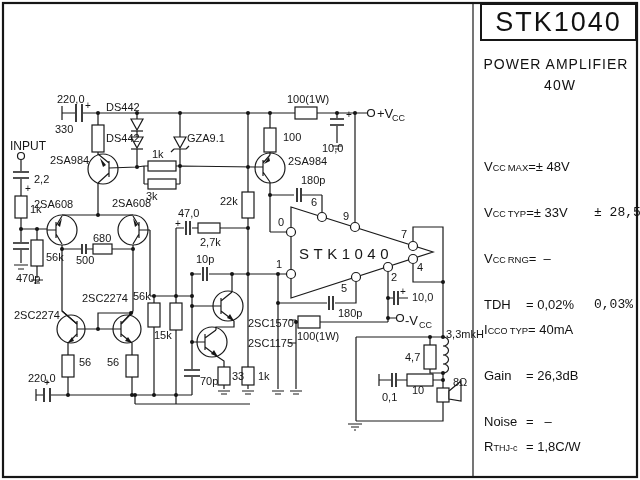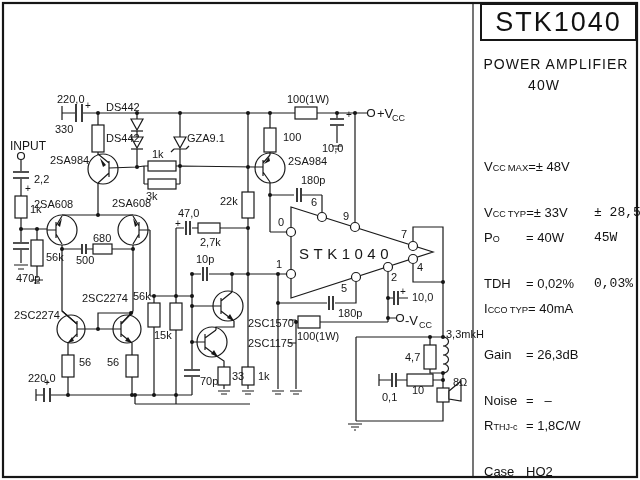--- a/index.html
+++ b/index.html
@@ -8,21 +8,21 @@
   .stage svg{position:absolute;left:0;top:0;}
   svg text{font-family:"Liberation Sans",sans-serif;fill:#161616;}
   svg .wire{stroke:#1a1a1a;stroke-width:1.2;fill:none;}
   svg .plate{stroke:#1a1a1a;stroke-width:1.7;fill:none;}
   svg .sym{stroke:#1a1a1a;stroke-width:1.2;fill:#ffffff;}
   svg .solid{fill:#161616;stroke:none;}
   .panel-title{position:absolute;left:480px;top:3px;width:157px;height:38px;border:2px solid #161616;
       box-sizing:border-box;display:flex;align-items:center;justify-content:center;
       font-size:27px;letter-spacing:2px;}
   .panel-sub1{position:absolute;left:474px;top:56px;width:164px;text-align:center;font-size:14px;letter-spacing:1px;}
-  .panel-sub2{position:absolute;left:474px;top:77px;width:140px;text-align:center;font-size:14px;letter-spacing:1px;}
+  .panel-sub2{position:absolute;left:490px;top:77px;width:140px;text-align:center;font-size:14px;letter-spacing:1px;}
   .specs{position:absolute;left:484px;top:130px;width:152px;font-size:13px;}
   .spec-row{position:relative;height:17px;white-space:pre;margin-top:29px;}
   .spec-row.gap{margin-top:8px;}
   .nm{display:inline-block;min-width:42px;}
   .sub{font-size:9px;}
   .qual{font-size:9.5px;margin-left:2px;}
   .rv{position:absolute;left:110px;top:0;font-family:Liberation Mono, monospace;}
 </style>
 </head>
 <body>
@@ -284,21 +284,21 @@
   </svg>
 
   <div class="panel-title">
     <span>STK1040</span>
   </div>
   <div class="panel-sub1">POWER AMPLIFIER</div>
   <div class="panel-sub2">40W</div>
   <div class="specs" id="specs">
       <div class="spec-row"><span class="nm"><span>V</span><span class="sub">CC</span><span class="qual">MAX</span></span><span>=± 48V</span></div>
       <div class="spec-row"><span class="nm"><span>V</span><span class="sub">CC</span><span class="qual">TYP</span></span><span>=± 33V</span><span class="rv">± 28,5V</span></div>
-      <div class="spec-row gap"><span class="nm"><span>P</span><span class="sub">O</span><span class="qual"></span></span><span>= 40W</span><span class="rv">45W</span></div>
+      <div class="spec-row"><span class="nm"><span>V</span><span class="sub">CC</span><span class="qual">RNG</span></span><span>=  –</span></div>
       <div class="spec-row"><span class="nm"><span>TDH</span><span class="sub"></span><span class="qual"></span></span><span>= 0,02%</span><span class="rv">0,03%</span></div>
       <div class="spec-row gap"><span class="nm"><span>I</span><span class="sub">CCO</span><span class="qual">TYP</span></span><span>= 40mA</span></div>
       <div class="spec-row"><span class="nm"><span>Gain</span><span class="sub"></span><span class="qual"></span></span><span>= 26,3dB</span></div>
       <div class="spec-row"><span class="nm"><span>Noise</span><span class="sub"></span><span class="qual"></span></span><span>=   –</span></div>
       <div class="spec-row gap"><span class="nm"><span>R</span><span class="sub">THJ-c</span><span class="qual"></span></span><span>= 1,8C/W</span></div>
       <div class="spec-row"><span class="nm"><span>Case</span><span class="sub"></span><span class="qual"></span></span><span>HO2</span></div>
     </div>
 
 </div>
 

